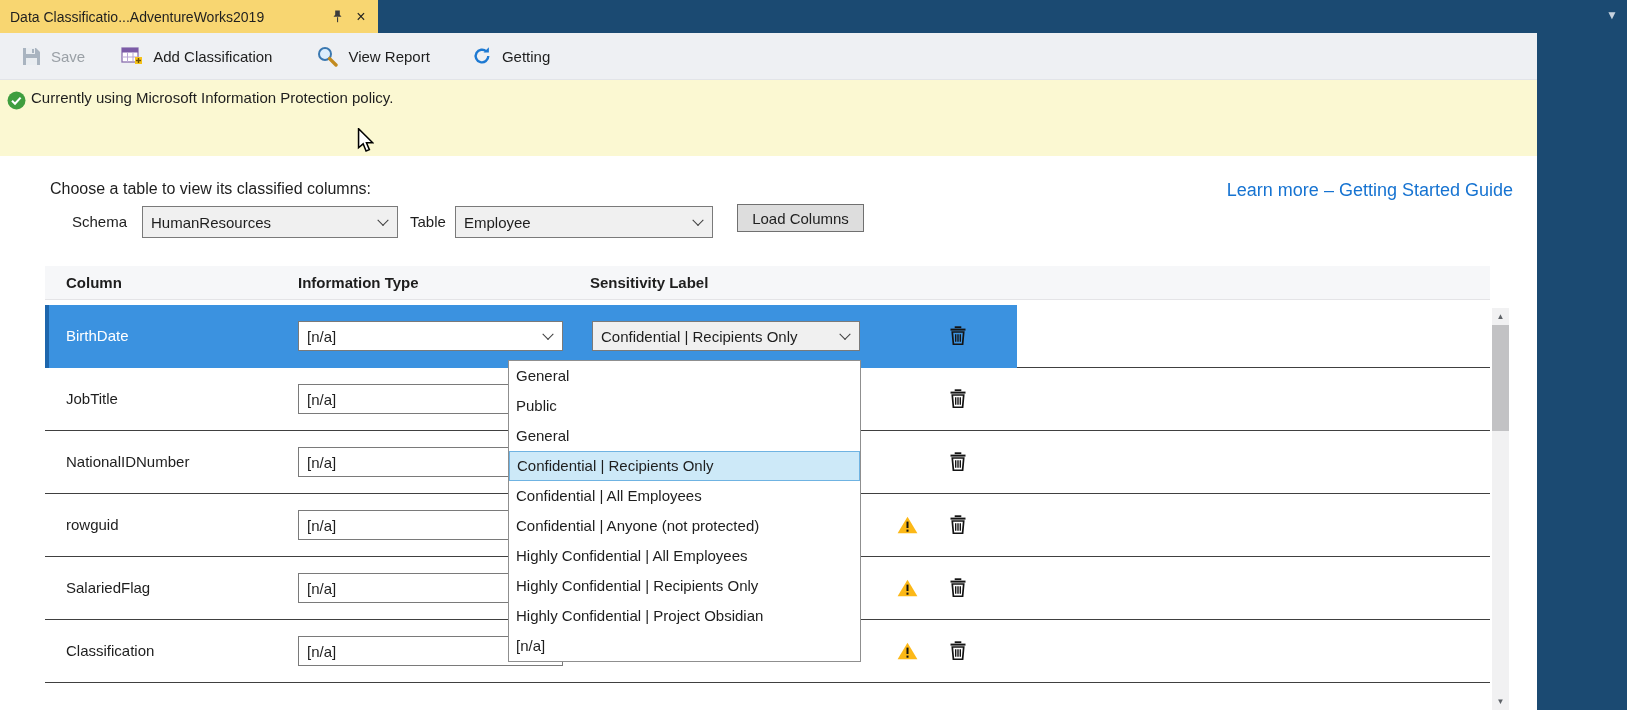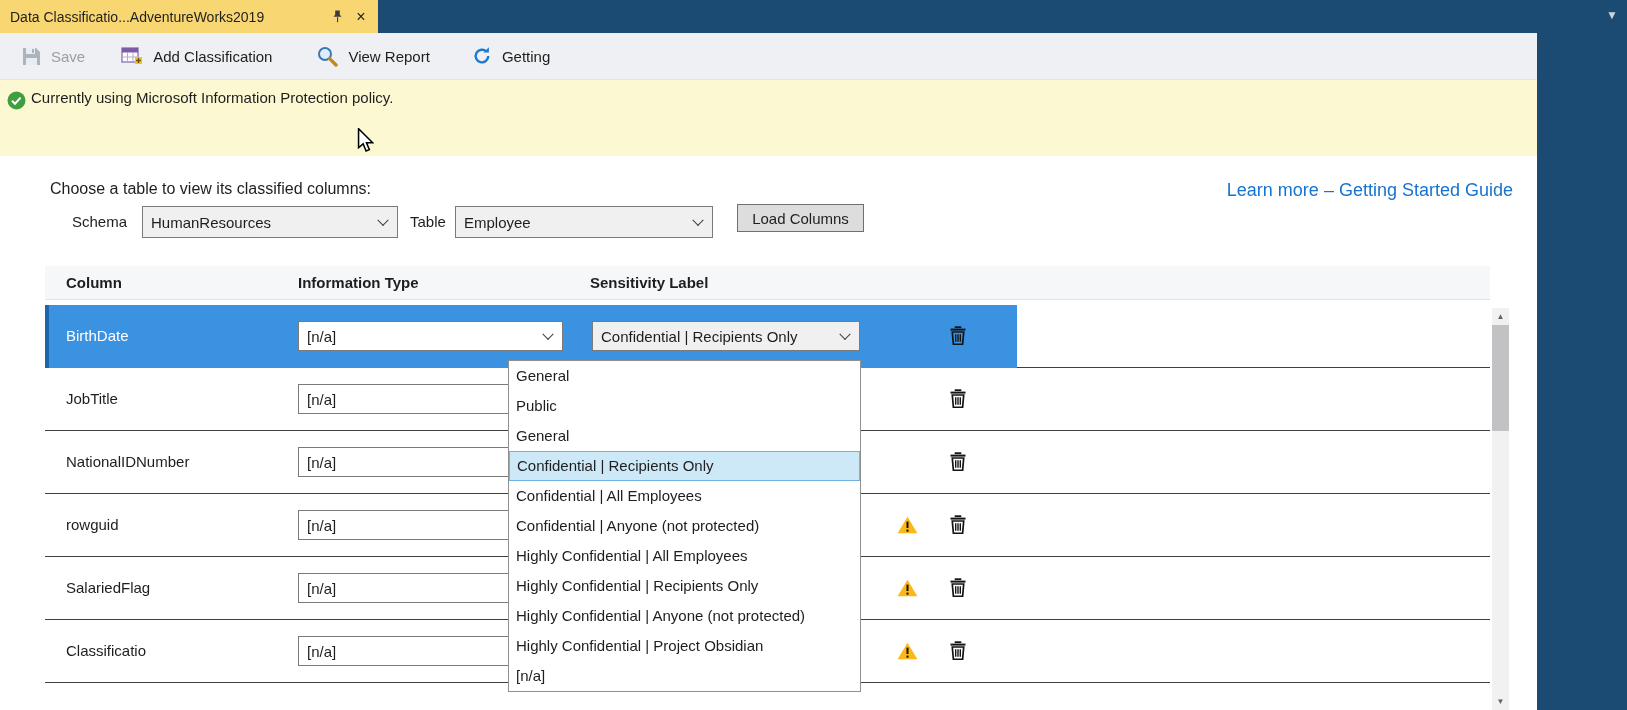--- a/index.html
+++ b/index.html
@@ -275,21 +275,21 @@
             <rect x="4.7" y="0.3" width="6.6" height="1.8" fill="#141414"></rect>
             <path d="M2.3 6h11.4l-1.1 12.4H3.4z" fill="none" stroke="#141414" stroke-width="1.7"></path>
             <line x1="5.7" y1="8.3" x2="5.7" y2="15.8" stroke="#141414" stroke-width="1.4"></line>
             <line x1="8" y1="8.3" x2="8" y2="15.8" stroke="#141414" stroke-width="1.4"></line>
             <line x1="10.3" y1="8.3" x2="10.3" y2="15.8" stroke="#141414" stroke-width="1.4"></line>
           </svg>
       </span>
     </div>
 
     <div class="grow">
-      <span class="cname">Classificatio</span>
+      <span class="cname">Classification</span>
       <div class="combo rcombo">
         <span>[n/a]</span>
         <span class="chev"></span>
       </div>
       <span class="warn">
         <svg width="21" height="18" viewBox="0 0 21 18">
             <path d="M10.5 0.8 L20.4 17.2 H0.6 Z" fill="#fcb817"></path>
             <rect x="9.5" y="5.6" width="2" height="6.4" fill="#111"></rect>
             <rect x="9.5" y="13.6" width="2" height="2.1" fill="#111"></rect>
           </svg>
@@ -309,21 +309,20 @@
 
   <div class="popup">
     <div class="dd-item">General</div>
     <div class="dd-item">Public</div>
     <div class="dd-item">General</div>
     <div class="dd-item hl">Confidential | Recipients Only</div>
     <div class="dd-item">Confidential | All Employees</div>
     <div class="dd-item">Confidential | Anyone (not protected)</div>
     <div class="dd-item">Highly Confidential | All Employees</div>
     <div class="dd-item">Highly Confidential | Recipients Only</div>
-    <div class="dd-item">Highly Confidential | Anyone (not protected)</div>
     <div class="dd-item">Highly Confidential | Project Obsidian</div>
     <div class="dd-item">[n/a]</div>
   </div>
 
   <div class="vscroll">
     <div class="sarrow up">▲</div>
     <div class="sthumb"></div>
     <div class="sarrow down">▼</div>
   </div>
 

